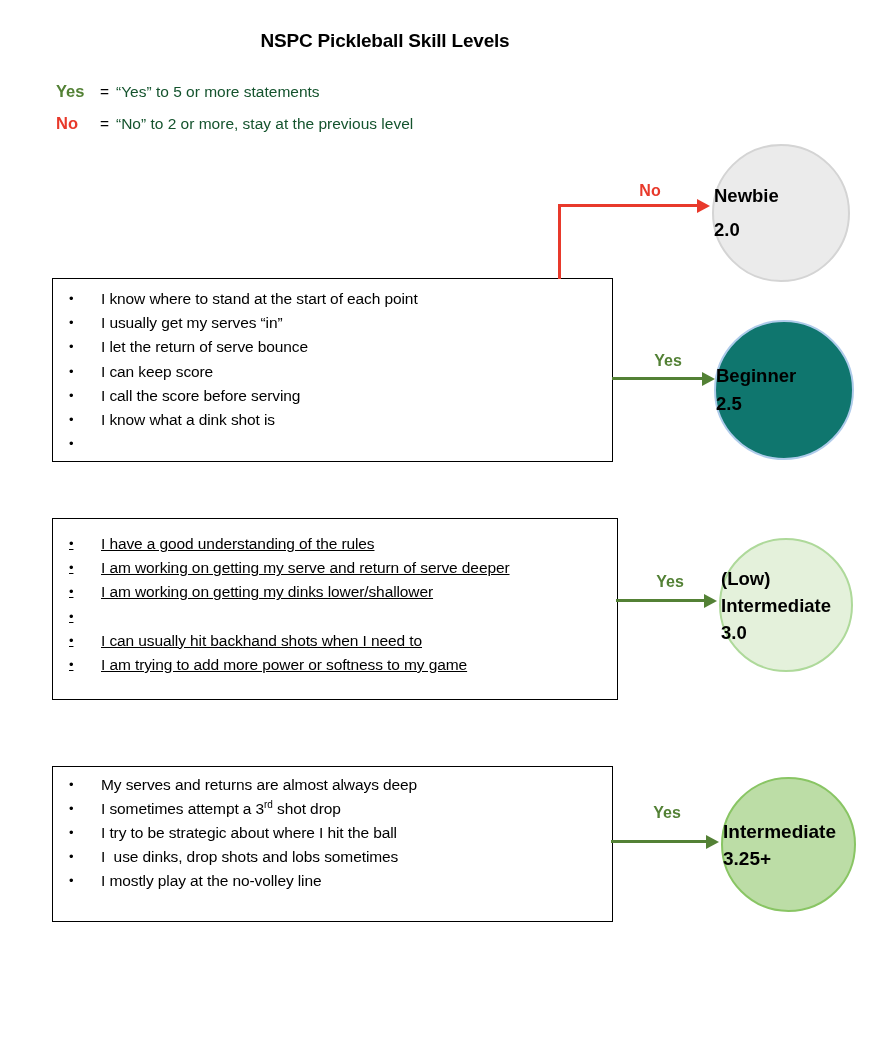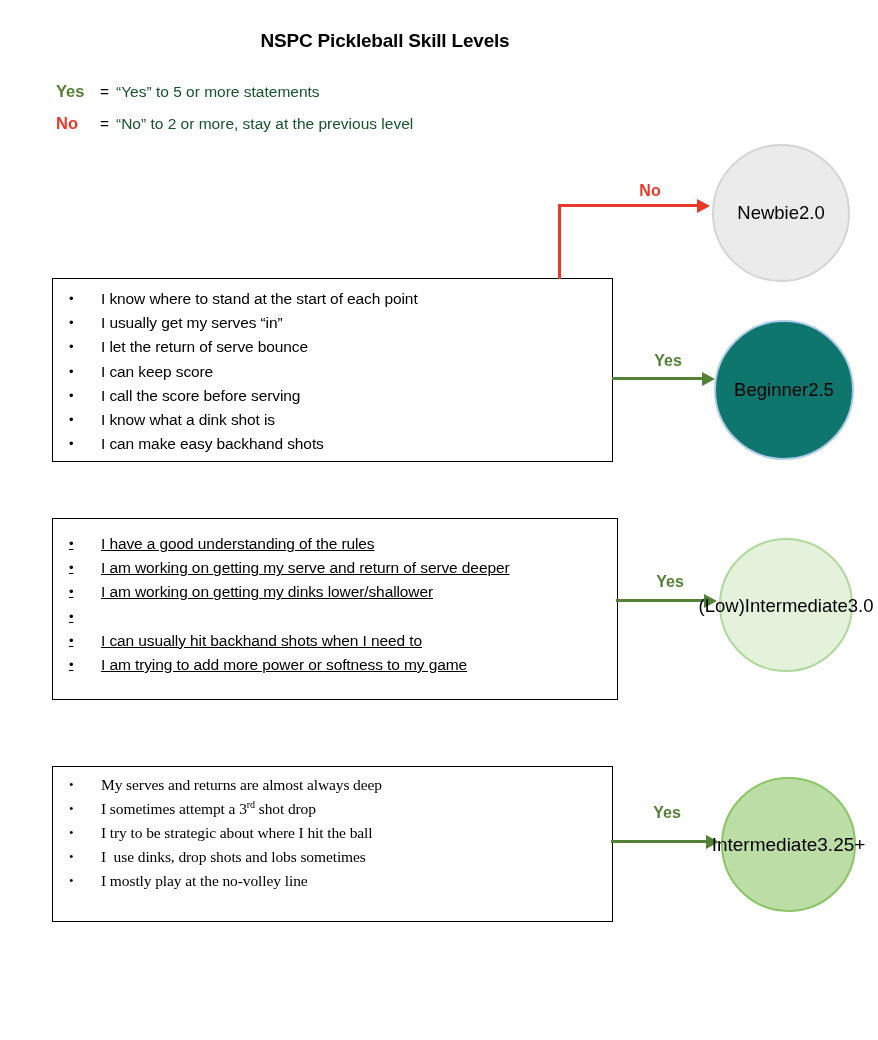--- a/index.html
+++ b/index.html
@@ -21,30 +21,30 @@
 
   .stmt-box{
     position:absolute;background:#fff;border:1.4px solid #000;
     box-sizing:border-box;font-size:15.5px;letter-spacing:-0.1px;
   }
   .box-1{left:52px;top:278px;width:561px;height:184px;padding-top:8px;}
   .box-2{left:52px;top:518px;width:566px;height:182px;padding-top:13px;text-decoration:underline;}
   .box-3{left:52px;top:766px;width:561px;height:156px;padding-top:6px;}
   .bullet-row{display:flex;align-items:flex-start;}
   .box-1 .bullet-row,.box-2 .bullet-row{line-height:24.2px;}
-  .box-3 .bullet-row{line-height:24px;font-family:Liberation Serif, serif;}
+  .box-3 .bullet-row{line-height:24px;}
   .dot{flex:0 0 32px;padding-left:16px;box-sizing:content-box;font-size:13px;}
   .dot::before{content:"\2022";}
   .txt{white-space:pre-wrap;}
   .txt sup{font-size:10px;line-height:0;}
 
   .circle{
     position:absolute;border-radius:50%;box-sizing:border-box;
-    display:flex;align-items:center;justify-content:center;
-    font-weight:normal;text-align:center;
+    display:flex;flex-direction:column;align-items:flex-start;justify-content:center;
+    font-weight:bold;text-align:center;
   }
   .circle .cline{white-space:nowrap;}
   .circle-newbie{left:712px;top:144px;width:138px;height:138px;
     background:#EBEBEB;border:2.5px solid #D4D4D4;font-size:18.5px;line-height:34px;}
   .circle-beginner{left:714px;top:320px;width:140px;height:140px;
     background:#0f766e;border:2.5px solid #AECBEA;font-size:18.5px;line-height:28px;}
   .circle-lowint{left:719px;top:538px;width:134px;height:134px;
     background:#E4F1DB;border:2.5px solid #AED99A;font-size:18.5px;line-height:27px;}
   .circle-int{left:721px;top:777px;width:135px;height:135px;
     background:#BCDDA6;border:2.5px solid #89C564;font-size:19px;line-height:27px;}
@@ -115,21 +115,20 @@
     <div class="bullet-row">
         <span class="dot"></span>
         <span class="txt">I call the score before serving</span>
       </div>
     <div class="bullet-row">
         <span class="dot"></span>
         <span class="txt">I know what a dink shot is</span>
       </div>
     <div class="bullet-row">
         <span class="dot"></span>
-        <span class="txt">I can make easy backhand shots</span>
       </div>
   </div>
 
   <div class="stmt-box box-2">
     <div class="bullet-row">
         <span class="dot"></span>
         <span class="txt">I have a good understanding of the rules</span>
       </div>
     <div class="bullet-row">
         <span class="dot"></span>

